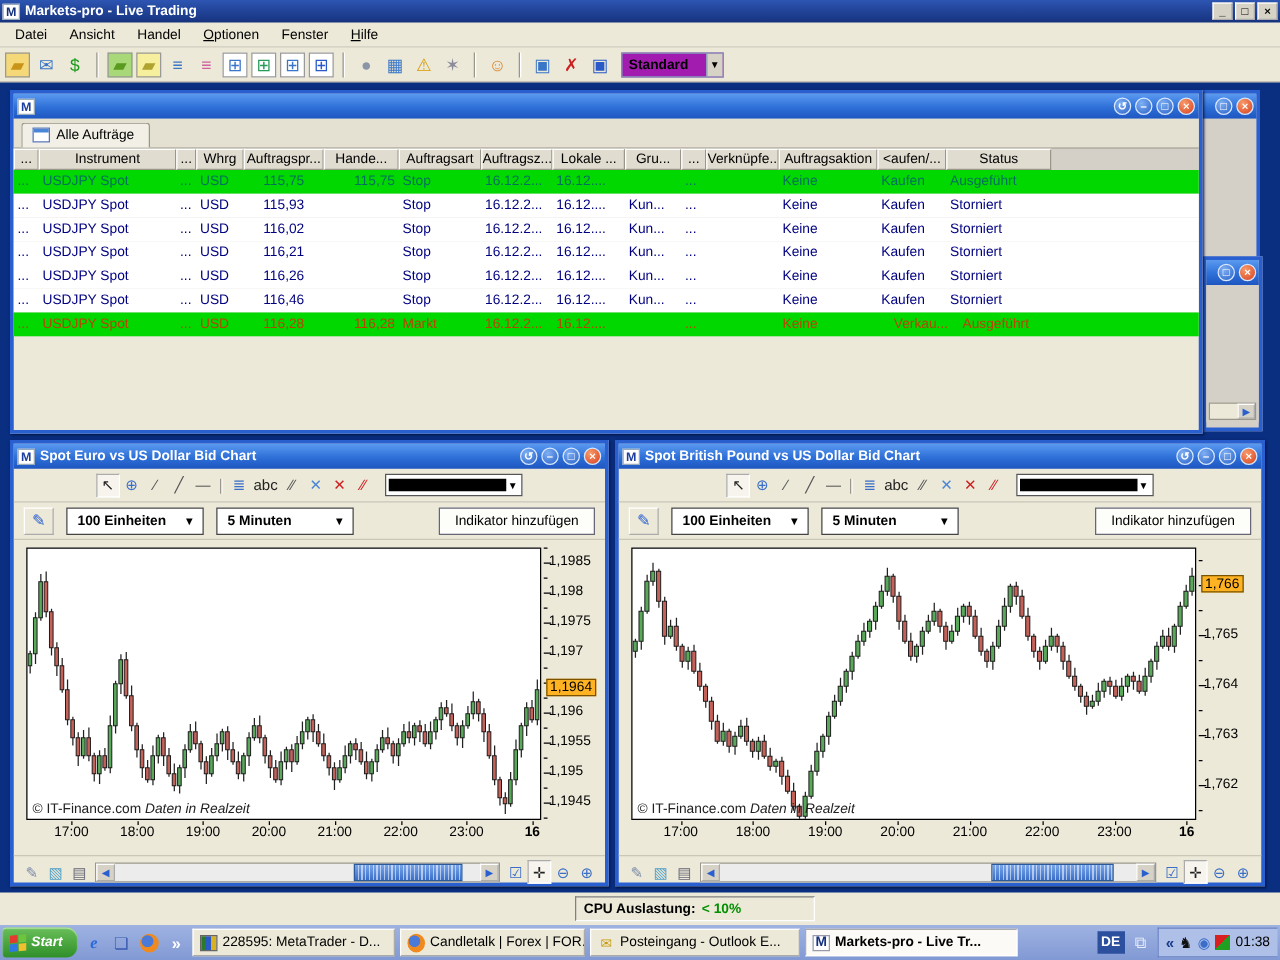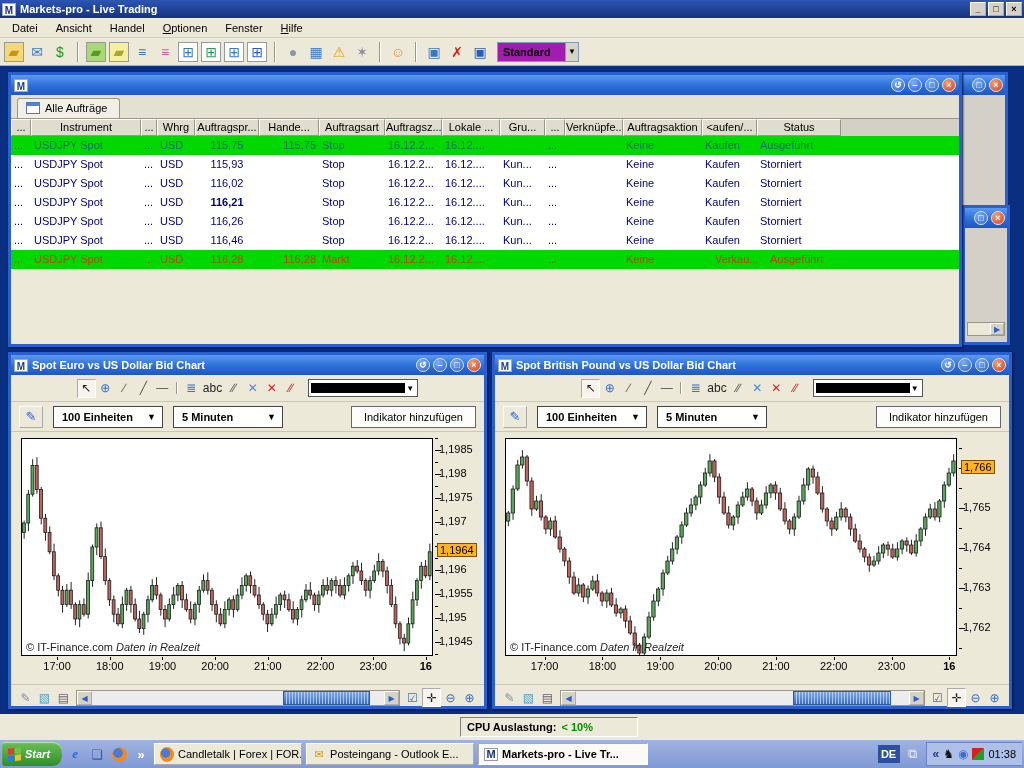--- a/index.html
+++ b/index.html
@@ -297,21 +297,21 @@
             <span class="td" style="width: 58px;"></span>
             <span class="td" style="width: 79px;">Keine</span>
             <span class="td" style="width: 55px;">Kaufen</span>
             <span class="td" style="width: 84px;">Storniert</span>
           </div>
           <div class="trow r-cancel">
             <span class="td" style="width: 20px;">...</span>
             <span class="td" style="width: 110px;">USDJPY Spot</span>
             <span class="td" style="width: 16px;">...</span>
             <span class="td" style="width: 38px;">USD</span>
-            <span class="td num-c" style="width: 64px; font-weight: bold;">116,21</span>
+            <span class="td num-c" style="width: 64px;">116,21</span>
             <span class="td num-r" style="width: 60px;"></span>
             <span class="td" style="width: 66px;">Stop</span>
             <span class="td" style="width: 57px;">16.12.2...</span>
             <span class="td" style="width: 58px;">16.12....</span>
             <span class="td" style="width: 45px;">Kun...</span>
             <span class="td" style="width: 20px;">...</span>
             <span class="td" style="width: 58px;"></span>
             <span class="td" style="width: 79px;">Keine</span>
             <span class="td" style="width: 55px;">Kaufen</span>
             <span class="td" style="width: 84px;">Storniert</span>
@@ -931,21 +931,21 @@
         <span class="hthumb" style="left:64%; width:27%;"></span>
         <span class="harrow" style="right:0;">▶</span>
       </span>
       <span class="cb-right"><span class="dicon" style="color: rgb(58, 110, 200);">☑</span><span class="dicon pressed" style="color: rgb(34, 34, 34);">✛</span><span class="dicon" style="color: rgb(58, 110, 200);">⊖</span><span class="dicon" style="color: rgb(58, 110, 200);">⊕</span></span>
     </div>
   </div>
 </div>
 
 <div class="statusbar">
   <span style="width:455px;"></span>
-  <span class="spanel" style="width:178px;">
+  <span class="spanel" style="width:192px;">
     <span>CPU Auslastung:</span>
     <span class="sval-green">&lt; 10%</span>
   </span>
 </div>
 
 <div class="tb">
   <span class="start-btn">
     <span class="winflag">
         <i class="wf1"></i>
         <i class="wf2"></i>
@@ -954,20 +954,24 @@
       </span>
     <span>Start</span>
   </span>
   <span class="qicon" style="color:#2a6ad8; font-family:'Liberation Serif',serif; font-style:italic; font-weight:bold;">e</span>
   <span class="qicon" style="color:#3a5ab0;">❏</span>
   <span class="qicon">
       <span class="ff"></span>
     </span>
   <span class="qicon" style="color:#fff; font-weight:bold;">»</span>
   <span id="tasks" style="display:flex; gap:4px; align-items:center;">
+      <span class="task" style="width: 162px;">
+        <span class="ti" style="background: linear-gradient(90deg, rgb(42, 122, 42) 33%, rgb(42, 90, 200) 33%, rgb(42, 90, 200) 66%, rgb(216, 176, 32) 66%); border: 1px solid rgb(102, 102, 102);"></span>
+        <span>228595: MetaTrader - D...</span>
+      </span>
       <span class="task" style="width: 148px;">
         <span class="ti">
           <span class="ff"></span>
         </span>
         <span>Candletalk | Forex | FOR...</span>
       </span>
       <span class="task" style="width: 168px;">
         <span class="ti" style="color: rgb(200, 154, 16);">✉</span>
         <span>Posteingang - Outlook E...</span>
       </span>

